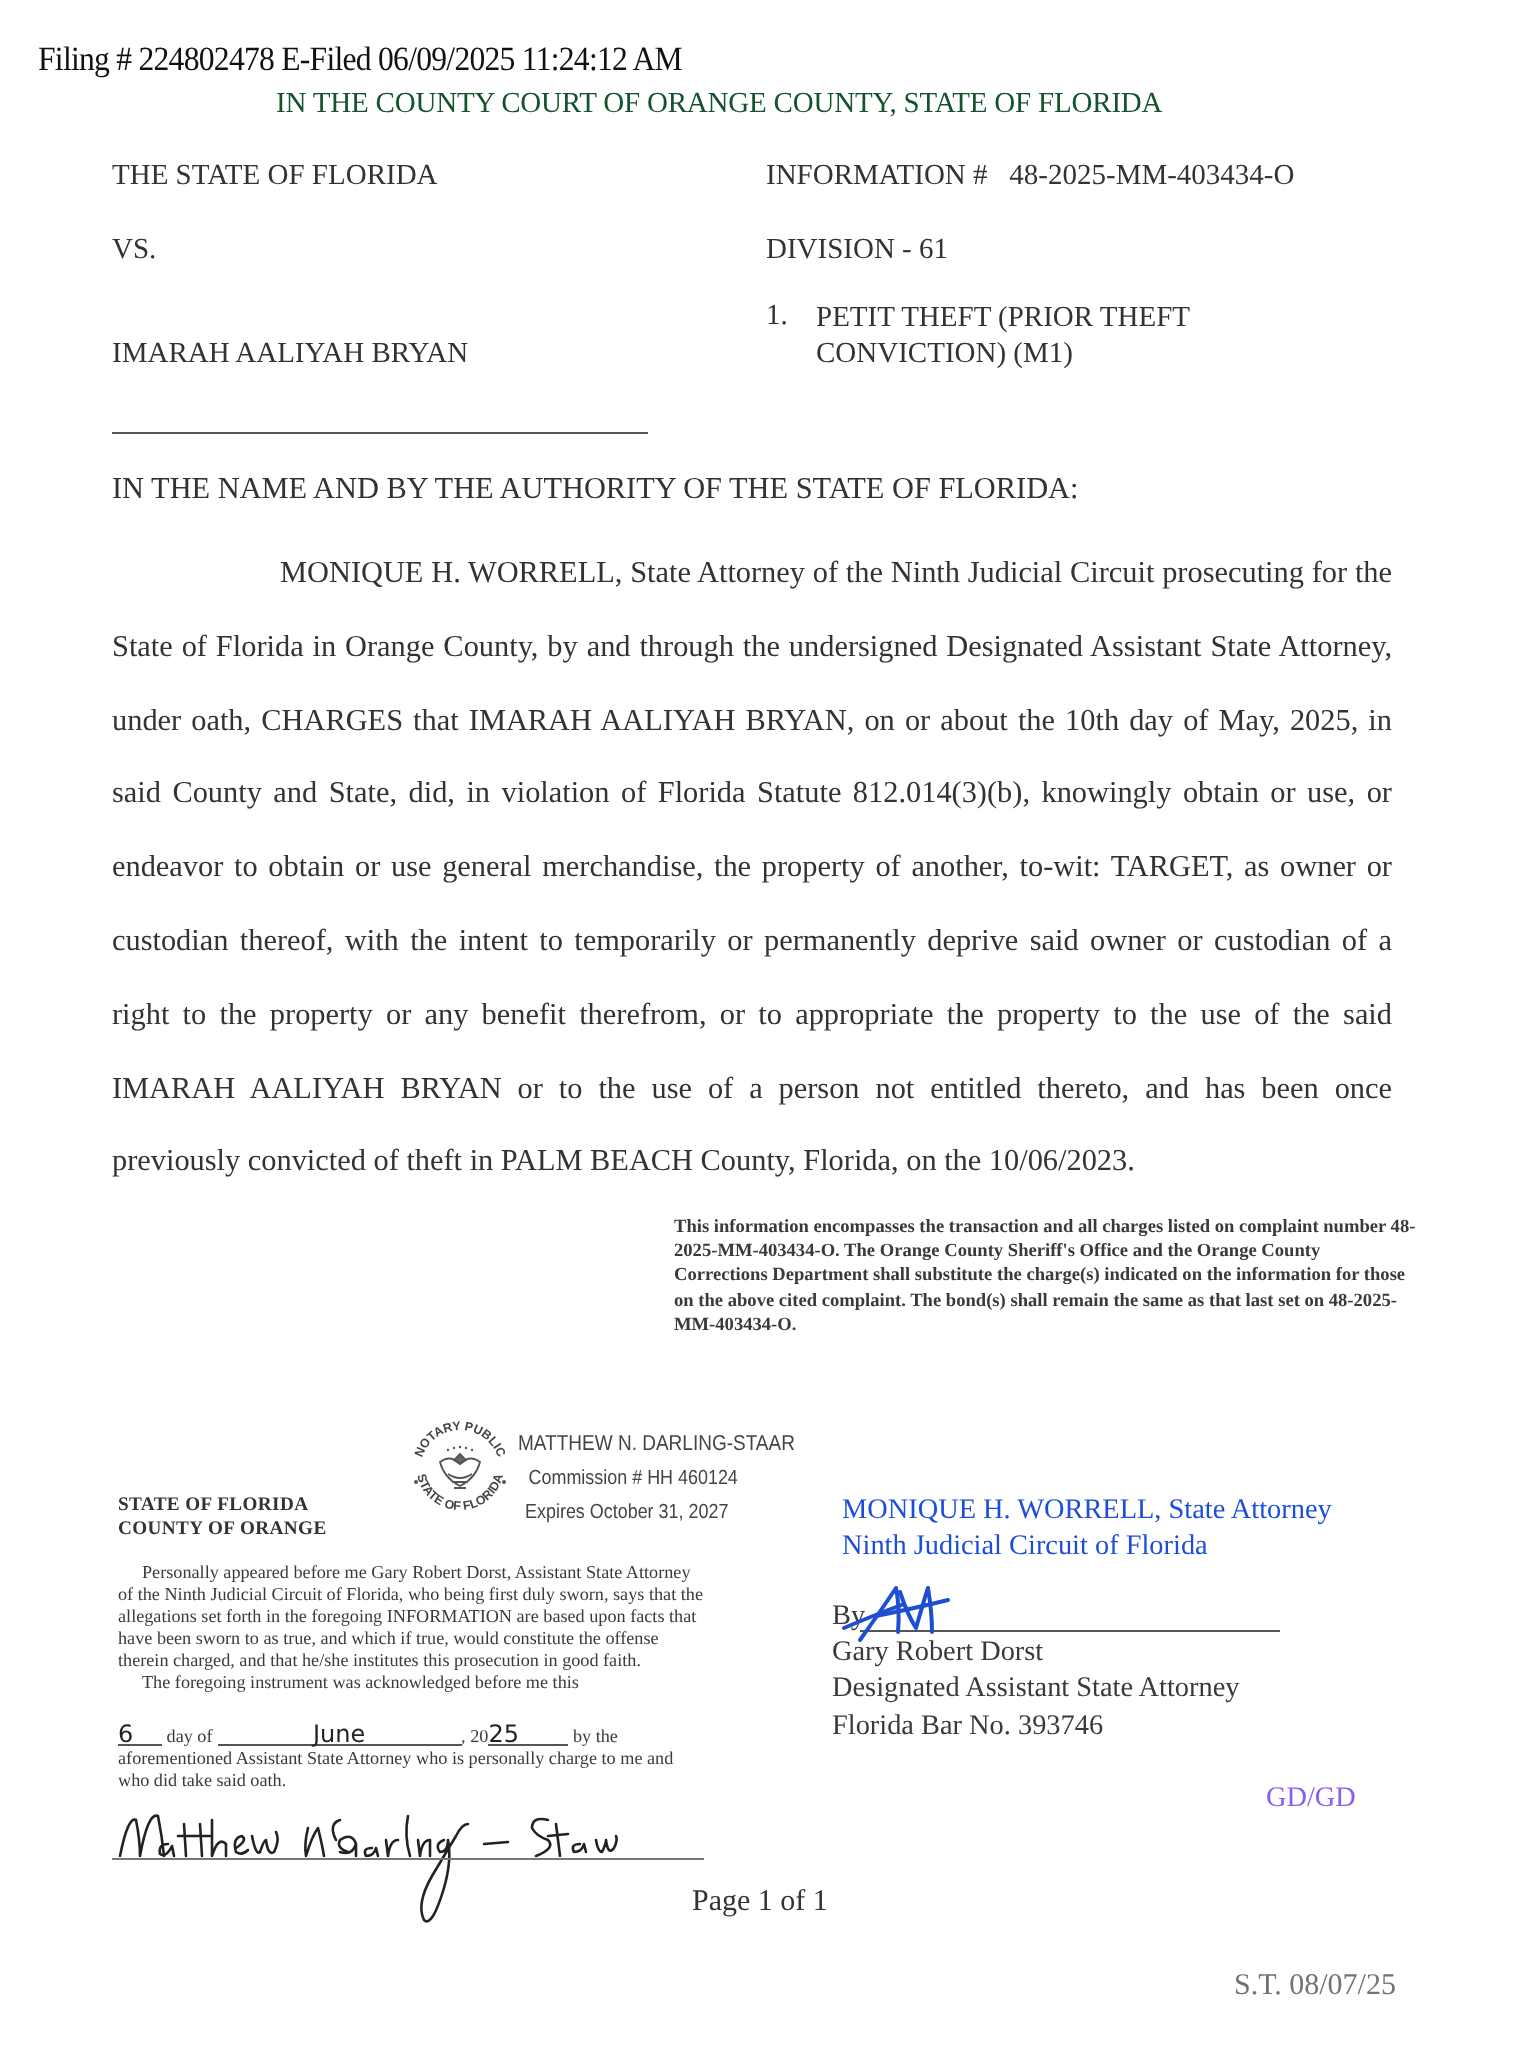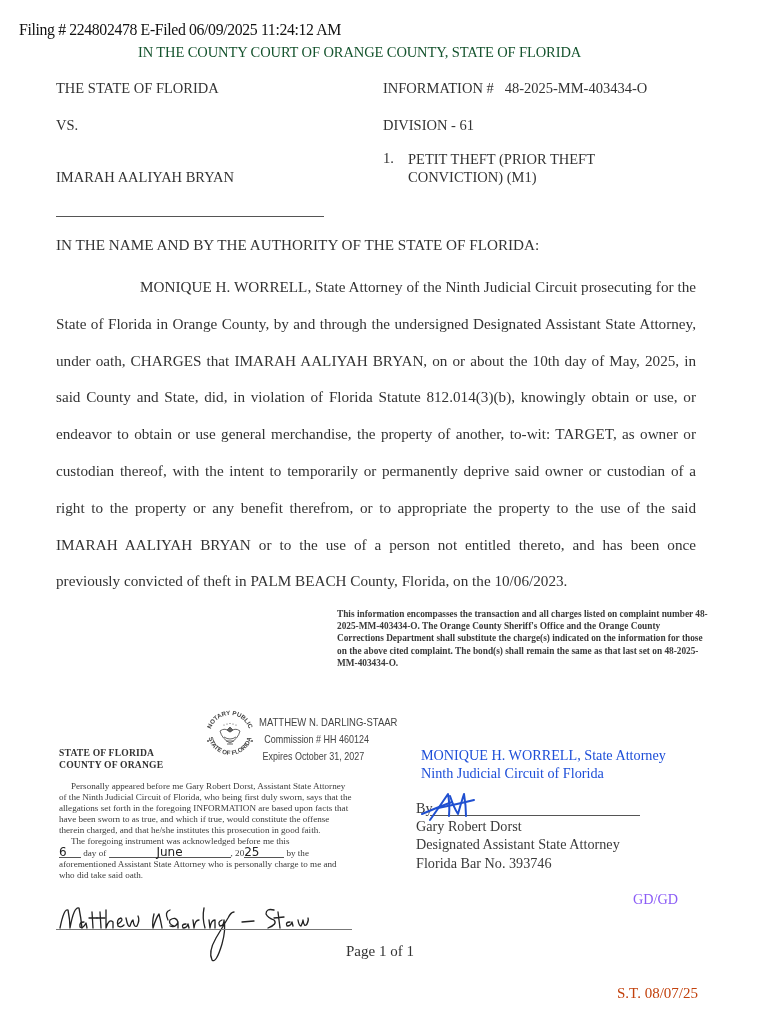--- a/index.html
+++ b/index.html
@@ -26,21 +26,21 @@
     .fill { display: inline-block; border-bottom: 1px solid #555; text-align: center; font-family: "DejaVu Sans", sans-serif; font-size: 12px; line-height: 10px; color: #222; }
     .sig-line { left: 56px; top: 929px; width: 296px; border-top: 1px solid #777; }
     .signature-notary { left: 56px; top: 898px; width: 300px; height: 70px; }
     .sa-block { left: 393px; top: 746px; font-size: 14.2px; color: #1d4ed8; line-height: 18px; margin-left: 28px; }
     .by-line { left: 416px; top: 800px; font-size: 14.2px; color: #3a3a3a; }
     .by-rule { left: 430px; top: 815px; width: 210px; border-top: 1px solid #555; }
     .by-sig { left: 420px; top: 790px; width: 70px; height: 34px; }
     .sig-block { left: 416px; top: 817px; font-size: 14.2px; color: #3a3a3a; line-height: 18.4px; }
     .gdgd { left: 633px; top: 891px; font-size: 14.2px; color: #8b5cf6; }
     .page-num { left: 324px; top: 943px; font-size: 15px; color: #333; margin-left: 22px; }
-    .st-date { left: 617px; top: 985px; font-size: 15px; color: #c2410c; }
+    .st-date { left: 617px; top: 985px; font-size: 15px; color: #737373; }
   </style>
 </head>
 <body>
 
 <div class="abs filing">Filing # 224802478 E-Filed 06/09/2025 11:24:12 AM</div>
 <div class="abs court">IN THE COUNTY COURT OF ORANGE COUNTY, STATE OF FLORIDA</div>
 
 <div class="abs cap" style="left:56px; top:80px;">THE STATE OF FLORIDA</div>
 <div class="abs cap" style="left:383px; top:80px;">
   <span>INFORMATION #</span>&nbsp;&nbsp;
@@ -93,21 +93,21 @@
 </div>
 
 <div class="abs state-county">
   <div>STATE OF FLORIDA</div>
   <div>COUNTY OF ORANGE</div>
 </div>
 
 <div class="abs affidavit">
   <div><span class="ind"></span><span>Personally appeared before me Gary Robert Dorst, Assistant State Attorney of the Ninth Judicial Circuit of Florida, who being first duly sworn, says that the allegations set forth in the foregoing INFORMATION are based upon facts that have been sworn to as true, and which if true, would constitute the offense therein charged, and that he/she institutes this prosecution in good faith.</span></div>
   <div><span class="ind"></span><span>The foregoing instrument was acknowledged before me this</span></div>
-  <div style="margin-top:1px;">
+  <div style="margin-top:16px;">
     <span class="fill" style="width:22px; text-align:left;">6</span>
     <span>day of</span>
     <span class="fill" style="width:122px;">June</span><span>, 20</span><span class="fill" style="width:40px; text-align:left;">25</span>
     <span>by the</span>
   </div>
   <div>aforementioned Assistant State Attorney who is personally charge to me and who did take said oath.</div>
 </div>
 
 <svg class="abs signature-notary" viewBox="0 0 300 70">
   <title>Matthew N Darling -Staar</title>

